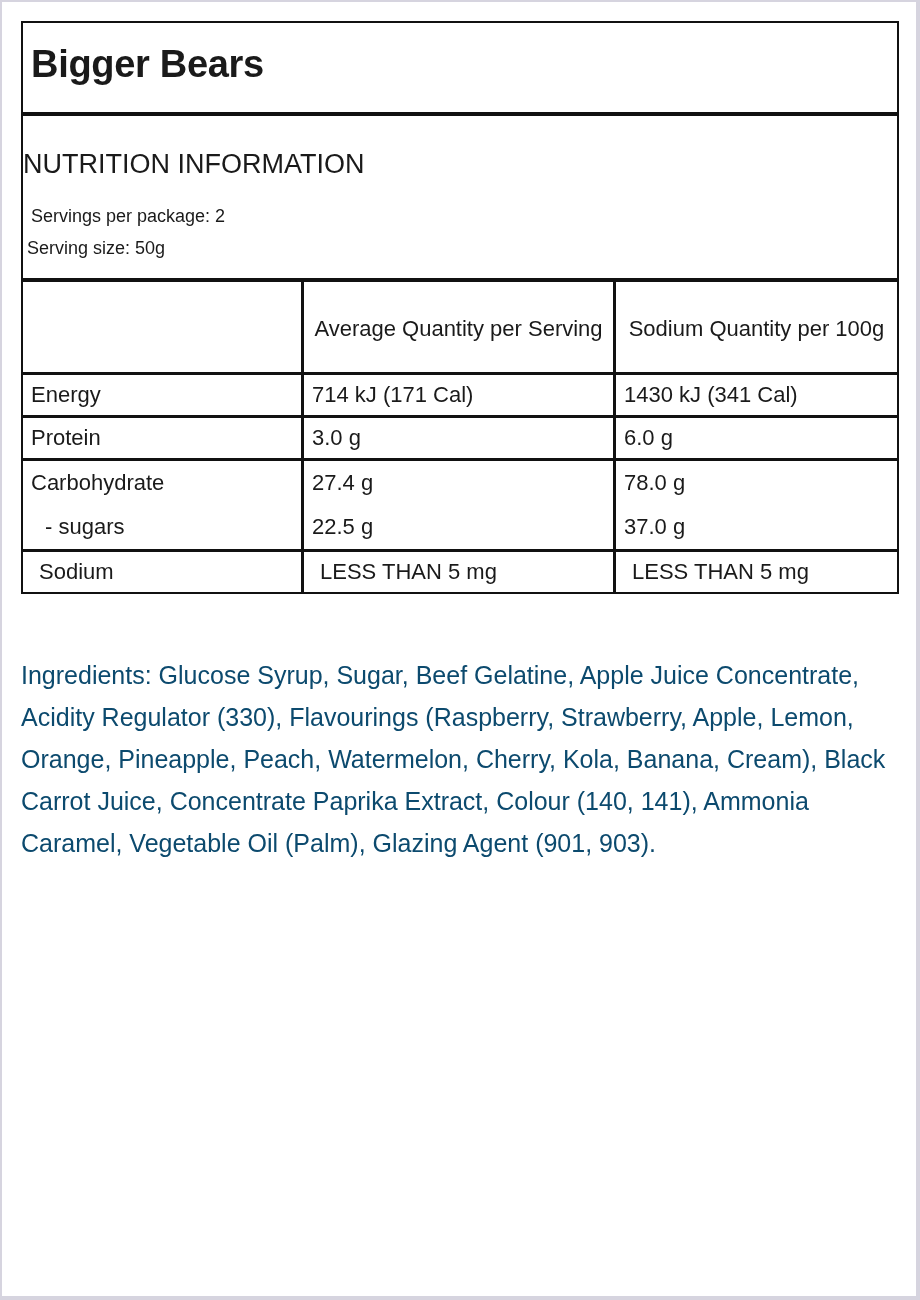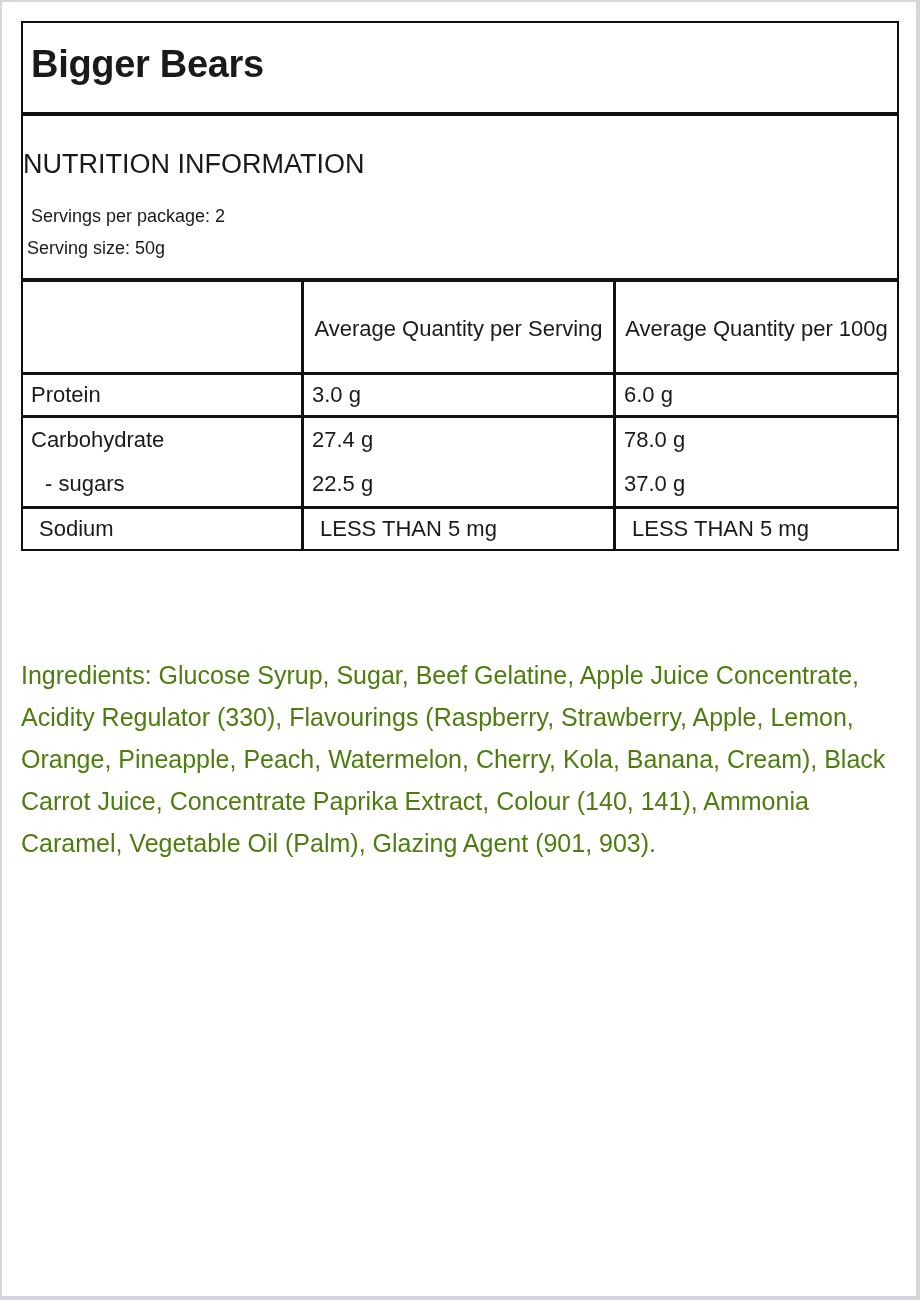--- a/index.html
+++ b/index.html
@@ -61,42 +61,47 @@
     .hdr td { height: 88px; text-align: center; line-height: 35px; padding-top:2px; }
     .row td { height: 40px; }
     .c1 { width: 262px; }
     .c2 { width: 293px; }
     .carb td { height: 84px; line-height: 44px; }
     .sub { padding-left: 14px; display: block; }
     .ingredients {
       position: absolute; left: 19px; top: 652px;
       width: 880px;
       font-size: 25px; line-height: 42px;
-      color: #4d7c0f;
+      color: #0c4a6e;
     }
   </style>
 </head>
 <body>
 
 <div class="page">
   <div class="label-box">
     <div class="title-row">
       <div class="title">Bigger Bears</div>
     </div>
     <div class="info-block">
       <div class="info-heading">NUTRITION INFORMATION</div>
       <div class="serv-per-pkg">Servings per package: 2</div>
       <div class="serv-size">Serving size: 50g</div>
     </div>
     <table>
       <tbody>
           <tr class="hdr">
         <td class="c1"></td>
         <td class="c2">Average Quantity per Serving</td>
-        <td>Average Quantity per 100g</td>
+        <td>Sodium Quantity per 100g</td>
+      </tr>
+      <tr class="row">
+        <td>Energy</td>
+        <td>714 kJ (171 Cal)</td>
+        <td>1430 kJ (341 Cal)</td>
       </tr>
       <tr class="row">
         <td>Protein</td>
         <td>3.0 g</td>
         <td>6.0 g</td>
       </tr>
       <tr class="carb">
         <td>
           <span style="display:block">Carbohydrate</span>
           <span class="sub">- sugars</span>

